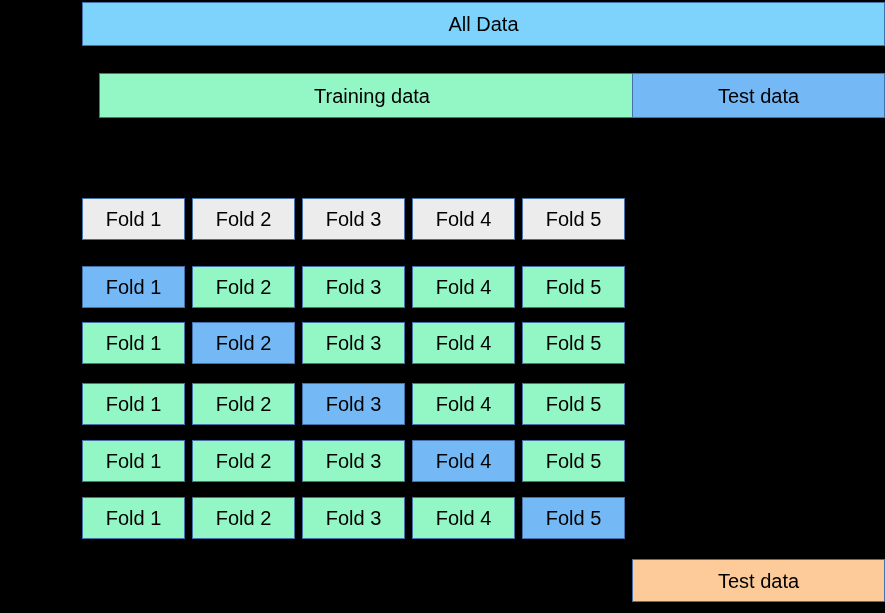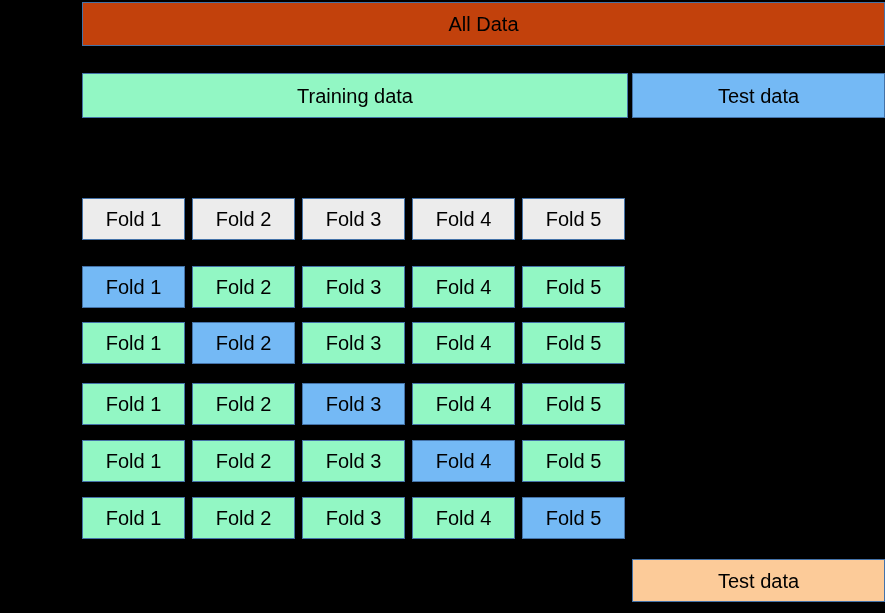--- a/index.html
+++ b/index.html
@@ -24,24 +24,24 @@
     color: #000000;
     font-size: 20px;
     line-height: 1;
     white-space: nowrap;
   }
   .all-data {
     left: 82px;
     top: 2px;
     width: 803px;
     height: 44px;
-    background: #c2410c;
+    background: #7dd3fc;
   }
   .training-data {
-    left: 82px;
+    left: 99px;
     top: 73px;
     width: 546px;
     height: 45px;
     background: #92f7c4;
   }
   .test-data-top {
     left: 632px;
     top: 73px;
     width: 253px;
     height: 45px;

